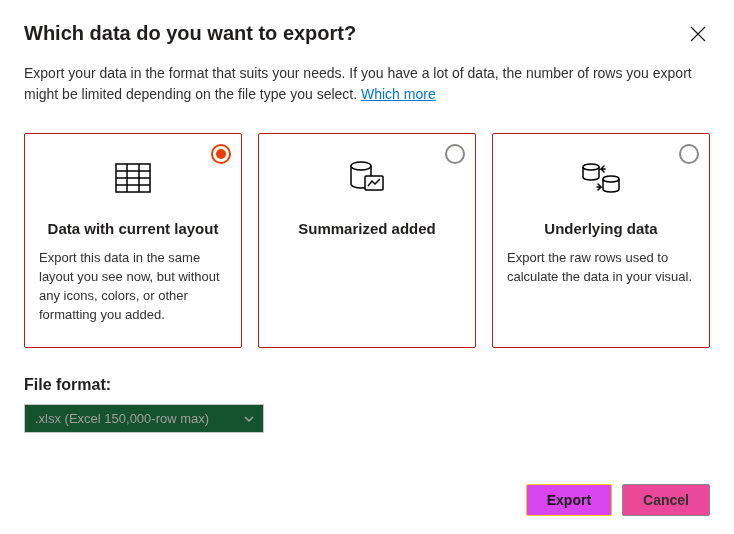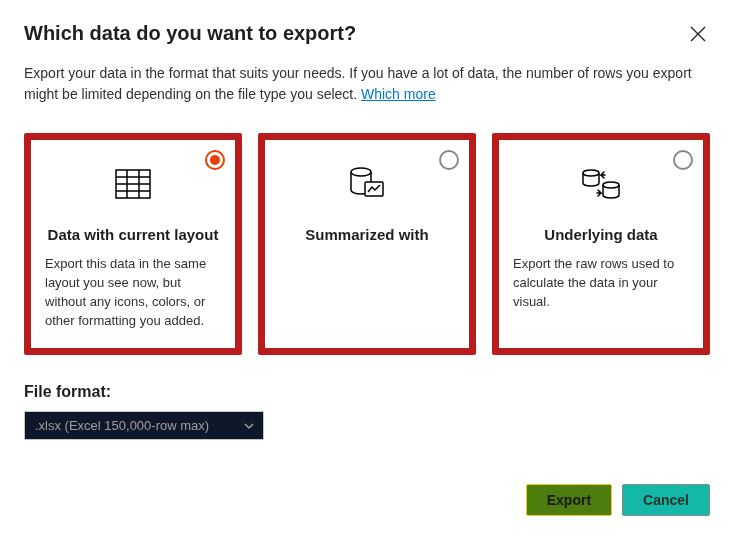--- a/index.html
+++ b/index.html
@@ -40,21 +40,21 @@
       text-decoration: underline;
       cursor: pointer;
     }
     .cards {
       display: flex;
       gap: 16px;
       margin-bottom: 28px;
     }
     .card {
       flex: 1;
-      border: 7px solid #b91c1c;
+      border: 1px solid #b91c1c;
       border-radius: 2px;
       padding: 12px 14px 18px 14px;
       position: relative;
       cursor: pointer;
       min-height: 215px;
     }
     .radio-outer {
       position: absolute;
       top: 10px;
       right: 10px;
@@ -102,46 +102,46 @@
       font-size: 16px;
       font-weight: 600;
       color: #201f1e;
       margin-bottom: 10px;
     }
     .file-format-select {
       display: inline-flex;
       align-items: center;
       justify-content: space-between;
       border: 1px solid #c8c6c4;
-      background: #0f172a;
+      background: #14532d;
       color: #a19f9d;
       font-size: 13px;
       padding: 6px 8px 6px 10px;
       min-width: 240px;
       cursor: not-allowed;
     }
     .footer {
       position: absolute;
       bottom: 18px;
       right: 24px;
       display: flex;
       gap: 10px;
     }
     .btn {
       font-size: 14px;
       font-weight: 600;
       padding: 7px 20px;
       border: 1px solid #8a8886;
-      background: #14b8a6;
+      background: #ec4899;
       color: #323130;
       cursor: pointer;
       border-radius: 2px;
     }
     .btn-primary {
-      background: #4d7c0f;
+      background: #d946ef;
       border-color: #f2c811;
       color: #1b1a19;
     }
   </style>
 </head>
 <body>
 
 
 
 <div class="header">
@@ -180,21 +180,21 @@
   <div class="card">
     <div class="radio-outer"></div>
     <div class="card-icon">
       <svg width="40" height="36" viewBox="0 0 40 36">
           <ellipse cx="14" cy="6" rx="10" ry="4" fill="none" stroke="#000" stroke-width="1.5"></ellipse>
           <path d="M4 6 V24 a10 4 0 0 0 20 0 V6" fill="none" stroke="#000" stroke-width="1.5"></path>
           <rect x="18" y="16" width="18" height="14" rx="1" fill="#fff" stroke="#000" stroke-width="1.5"></rect>
           <polyline points="21,26 25,21 28,24 33,19" fill="none" stroke="#000" stroke-width="1.5"></polyline>
         </svg>
     </div>
-    <div class="card-title">Summarized with</div>
+    <div class="card-title">Summarized added</div>
   </div>
 
   <div class="card">
     <div class="radio-outer"></div>
     <div class="card-icon">
       <svg width="44" height="36" viewBox="0 0 44 36">
           <ellipse cx="12" cy="7" rx="8" ry="3" fill="none" stroke="#000" stroke-width="1.5"></ellipse>
           <path d="M4 7 V17 a8 3 0 0 0 16 0 V7" fill="none" stroke="#000" stroke-width="1.5"></path>
           <ellipse cx="32" cy="19" rx="8" ry="3" fill="none" stroke="#000" stroke-width="1.5"></ellipse>
           <path d="M24 19 V29 a8 3 0 0 0 16 0 V19" fill="none" stroke="#000" stroke-width="1.5"></path>

